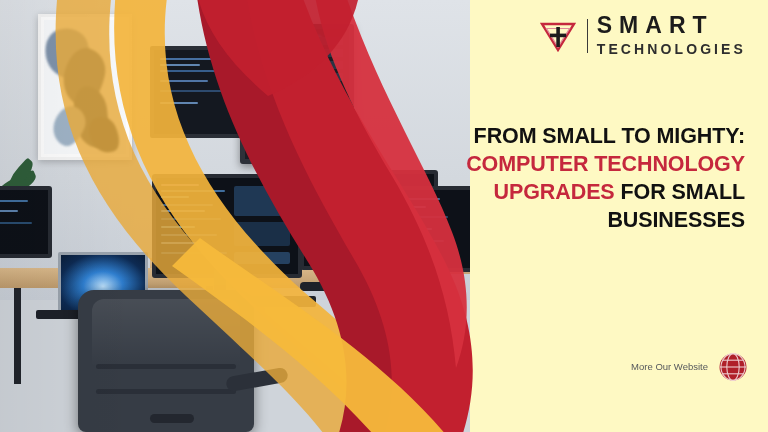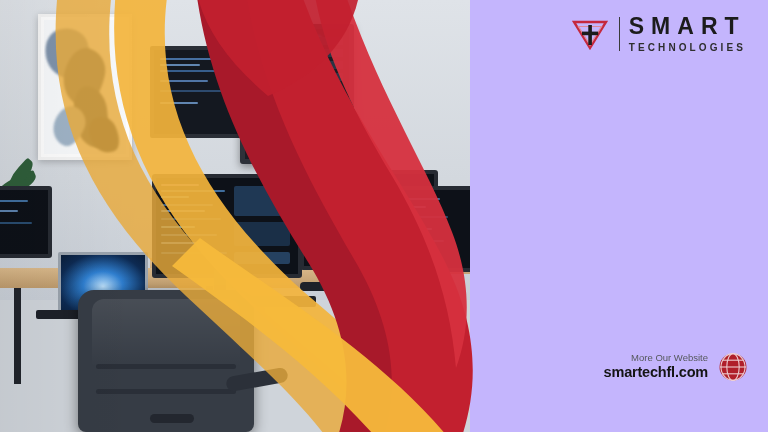--- a/index.html
+++ b/index.html
@@ -1,19 +1,19 @@
 <!DOCTYPE html>
 <html><head>
 <meta charset="utf-8">
 <style>
   html,body{margin:0;padding:0;background:#fff;}
   body{width:768px;height:432px;overflow:hidden;font-family:"Liberation Sans",sans-serif;}
 
   #banner{
-    position:relative;width:768px;height:432px;overflow:hidden;background:#c4b5fd;
+    position:relative;width:768px;height:432px;overflow:hidden;background:#fef9c3;
   }
 
   
   #photo{
     position:absolute;left:0;top:0;width:470px;height:432px;overflow:hidden;
     background:#cfd4da;
   }
   .ph{position:absolute;}
 
   
@@ -77,21 +77,21 @@
 
   
   #swoosh{position:absolute;left:0;top:0;width:768px;height:432px;}
 
   
   .logo{position:absolute;right:22px;top:14px;display:flex;align-items:center;gap:9px;}
   .logo-mark{width:40px;height:40px;position:relative;}
   .logo-div{width:1px;height:34px;background:#3a3a3a;}
   .logo-txt{display:flex;flex-direction:column;justify-content:center;}
   .logo-smart{font-size:23px;font-weight:700;letter-spacing:7px;color:#1c1c1c;line-height:1;}
-  .logo-tech{font-size:10px;font-weight:700;letter-spacing:3.1px;color:#2e2e2e;margin-top:4px;}
+  .logo-tech{font-size:14px;font-weight:700;letter-spacing:3.1px;color:#2e2e2e;margin-top:4px;}
 
   .headline{position:absolute;right:23px;top:123px;width:300px;text-align:right;
             font-size:21.5px;font-weight:800;line-height:1.30;color:#111111;
             letter-spacing:-.1px;text-transform:uppercase;}
   .accent{color:#C5283D;}
 
   .cta{position:absolute;right:0;top:303px;width:232px;height:34px;border:0;
        background:#C5283D;border-radius:18px 0 0 18px;color:#fff;
        font-size:12.5px;font-weight:600;letter-spacing:3.4px;
        font-family:"Liberation Sans",sans-serif;cursor:pointer;
@@ -253,26 +253,31 @@
         <rect x="12" y="17.6" width="16.2" height="3.6" fill="#1C1C1C"></rect>
       </svg>
     </div>
     <div class="logo-div"></div>
     <div class="logo-txt">
       <div class="logo-smart">SMART</div>
       <div class="logo-tech">TECHNOLOGIES</div>
     </div>
   </div>
 
+  <div class="headline">
+    <span>FROM SMALL TO MIGHTY:</span><br>
+    <span class="accent">COMPUTER TECHNOLOGY</span><br>
+    <span class="accent">UPGRADES</span><span> FOR SMALL</span><br>
+    <span>BUSINESSES</span>
+  </div>
 
 
   <div class="site">
     <div class="site-txt">
       <div class="site-small">More Our Website</div>
-      <div class="site-url">smartechfl.com</div>
     </div>
     <div class="globe">
       <svg viewBox="0 0 30 30" width="30" height="30">
         <circle cx="15" cy="15" r="13.5" fill="#B01F2A"></circle>
         <g stroke="#F2DADC" stroke-width="1.1" fill="none" opacity=".92">
           <ellipse cx="15" cy="15" rx="6.2" ry="13.4"></ellipse>
           <ellipse cx="15" cy="15" rx="12" ry="13.4"></ellipse>
           <line x1="1.8" y1="15" x2="28.2" y2="15"></line>
           <line x1="4.2" y1="8.2" x2="25.8" y2="8.2"></line>
           <line x1="4.2" y1="21.8" x2="25.8" y2="21.8"></line>

